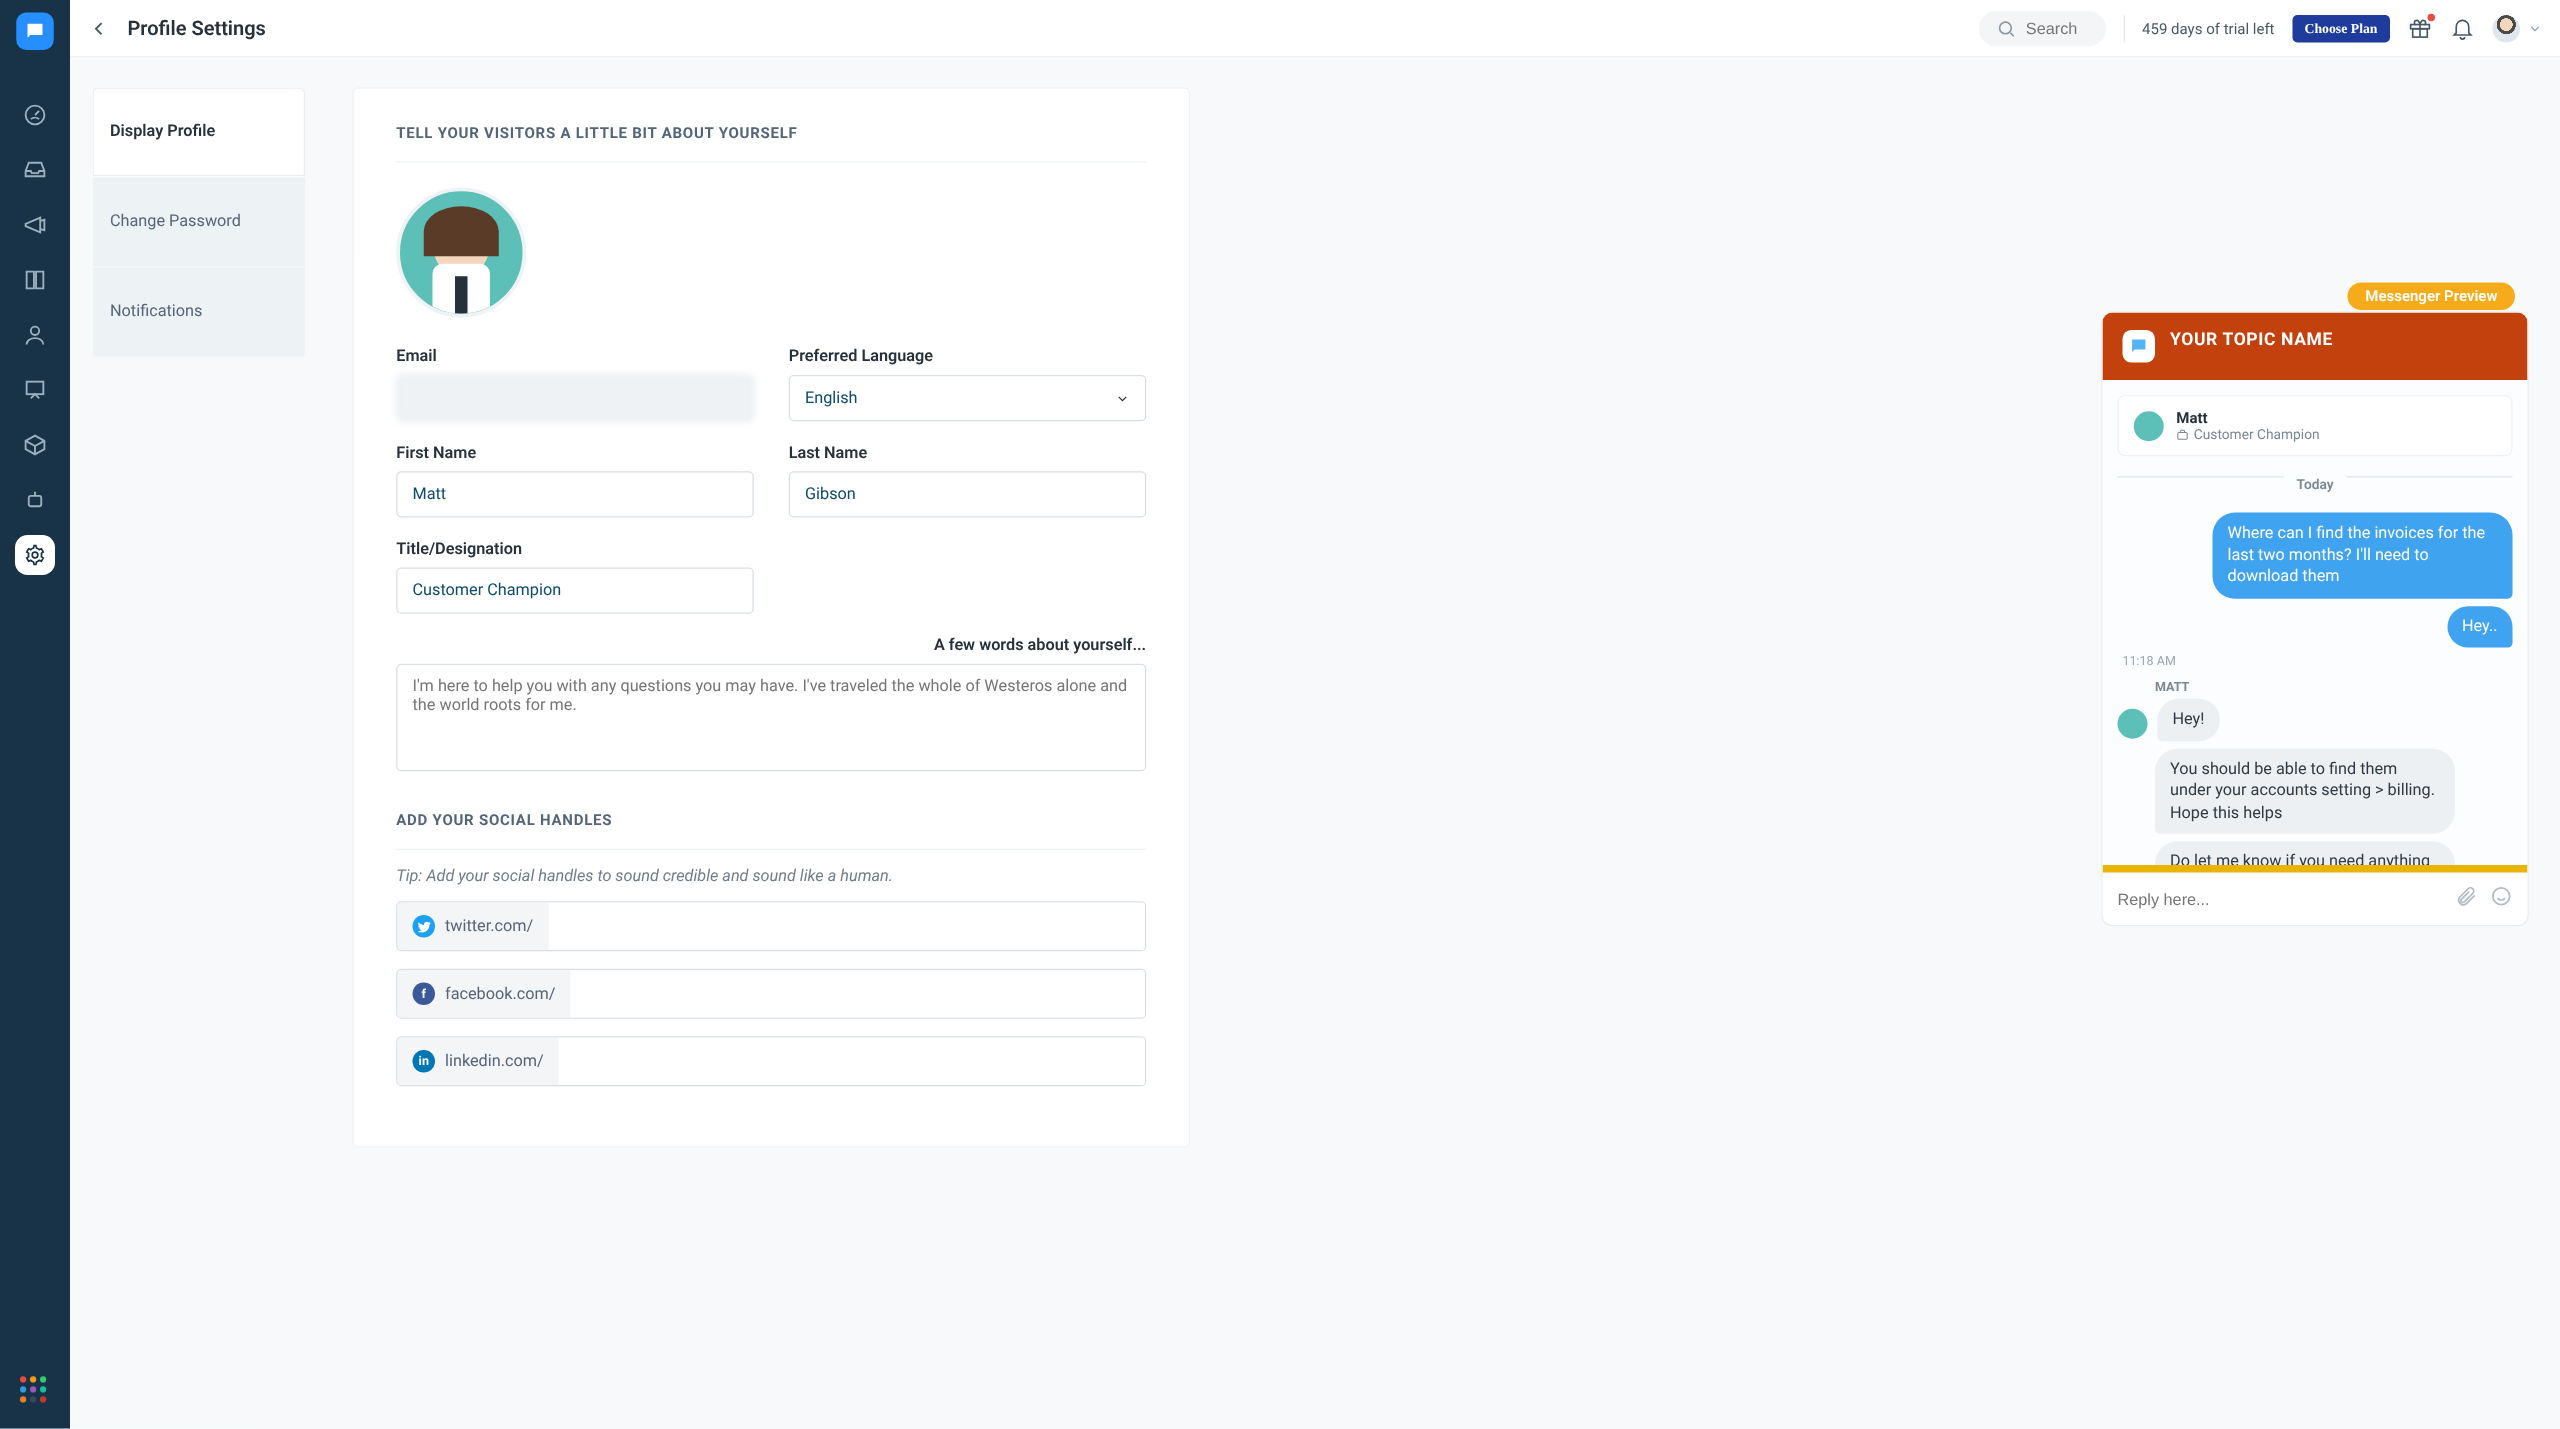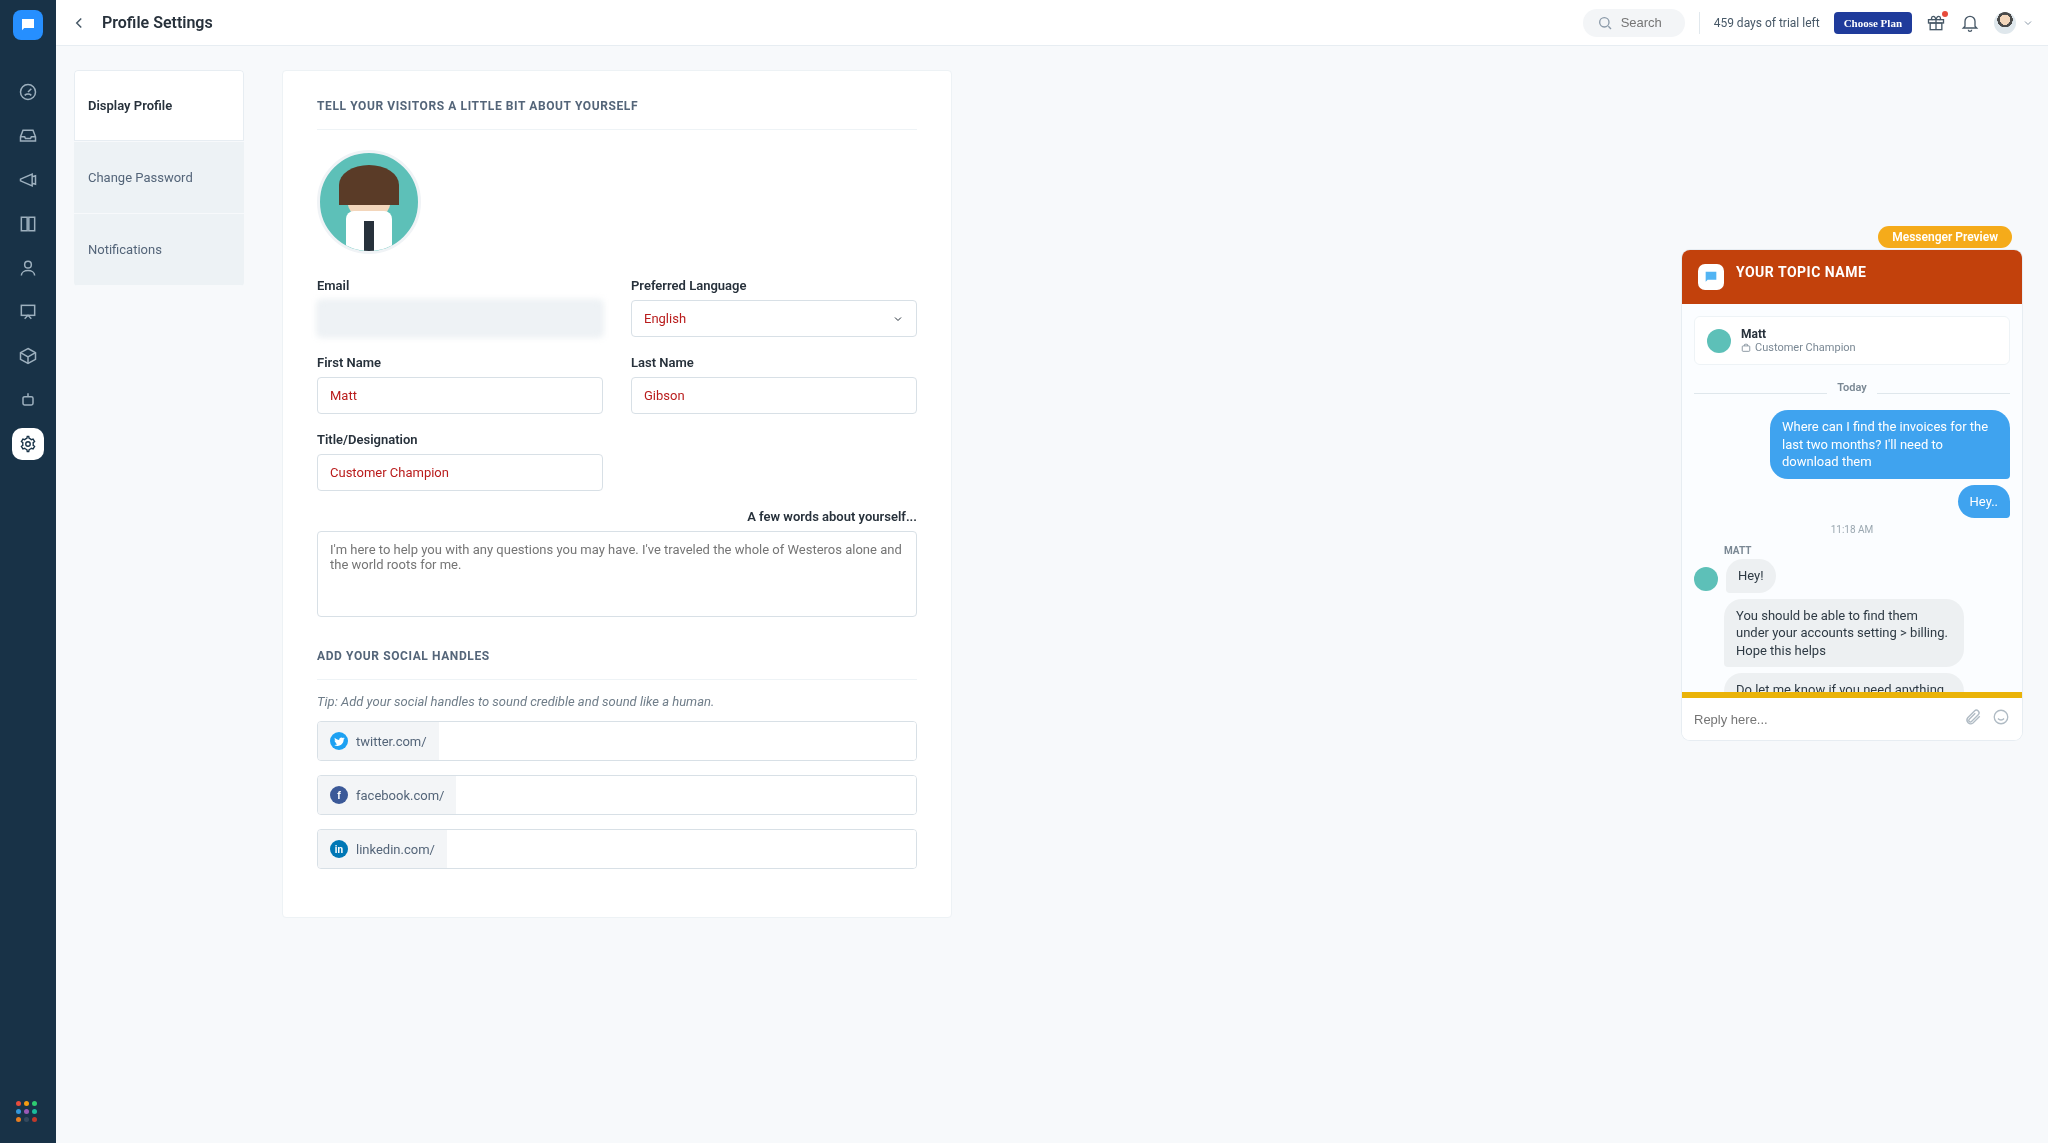--- a/index.html
+++ b/index.html
@@ -114,21 +114,21 @@
     content:""; position:absolute; left:50%; transform:translateX(-50%);
     width:10px; height:30px; background:#27313b; bottom:0;
   }
 
   .form { margin-top:24px; display:grid; grid-template-columns:1fr 1fr; gap:18px 28px; }
   .field { display:flex; flex-direction:column; gap:7px; }
   .field.full { grid-column:1/-1;align-items:flex-end; }
   .field label { font-size:13px; font-weight:600; color:#27313b; }
   .input, .select, textarea {
     border:1px solid #d8e0e6; border-radius:4px; padding:10px 12px; font-size:13px;
-    color:#b91c1c; background:#fff; font-family:inherit; width:100%;
+    color:#0c4a6e; background:#fff; font-family:inherit; width:100%;
   }
   .input[disabled] { background:#eef2f5; color:#b5c0c9; }
   .select { display:flex; justify-content:space-between; align-items:center; cursor:pointer; }
   textarea { resize:none; height:86px; color:#8a99a8; }
 
   .section-title.mt { margin-top:32px; }
   .tip { font-size:13px; font-style:italic; color:#6f7d89; margin-top:14px; margin-bottom:12px;}
   .social-row {
     display:flex; align-items:stretch; border:1px solid #d8e0e6; border-radius:4px;
     margin-bottom:14px; overflow:hidden;
@@ -166,31 +166,31 @@
   .agent-card {
     background:#fff; border-radius:6px; padding:10px 12px; border:1px solid #eef3f6;
     display:flex; gap:10px; align-items:center;
   }
   .agent-av {
     width:24px; height:24px; border-radius:50%; background:#5dc0b8; position:relative; flex-shrink:0;
   }
   .agent-name { font-size:12px; font-weight:700; }
   .agent-role { font-size:11px; color:#7a8894; display:flex; align-items:center; gap:4px;}
   .today {
-    display:flex; align-items:flex-end; gap:10px; margin:16px 0; color:#7a8894; font-size:11px; font-weight:600;
+    display:flex; align-items:flex-start; gap:10px; margin:16px 0; color:#7a8894; font-size:11px; font-weight:600;
   }
   .today::before,.today::after { content:""; flex:1; height:1px; background:#dfe7ec;}
   .msg-row { display:flex; margin:6px 0; }
   .msg-row.user { justify-content:flex-end; }
   .bubble {
     max-width:240px; padding:8px 12px; border-radius:18px; font-size:13px; line-height:1.35;
   }
   .bubble.user { background:#3fa3ef; color:#fff; border-bottom-right-radius:4px;}
   .bubble.agent { background:#edf0f2; color:#2e3a44; border-bottom-left-radius:4px;}
-  .time-stamp { font-size:10px; color:#9aa7b0; text-align:center; margin:2px 4px 10px;}
+  .time-stamp { font-size:10px; color:#9aa7b0; text-align:left; margin:2px 4px 10px;}
   .sender-name { font-size:10px; font-weight:700; color:#7a8894; margin:2px 0 3px 30px;}
   .agent-line { display:flex; gap:8px; align-items:flex-end;}
   .agent-line .agent-av { margin-bottom:2px;}
   .chat-input {
     border-top:6px solid #eab308; display:flex; align-items:center; padding:10px 12px; gap:10px;
     background:#fff;
   }
   .chat-input input { border:none; flex:1; outline:none; font-size:13px; }
   .chat-input .ci-icon { color:#b0bbc4; cursor:pointer;}
 </style>

